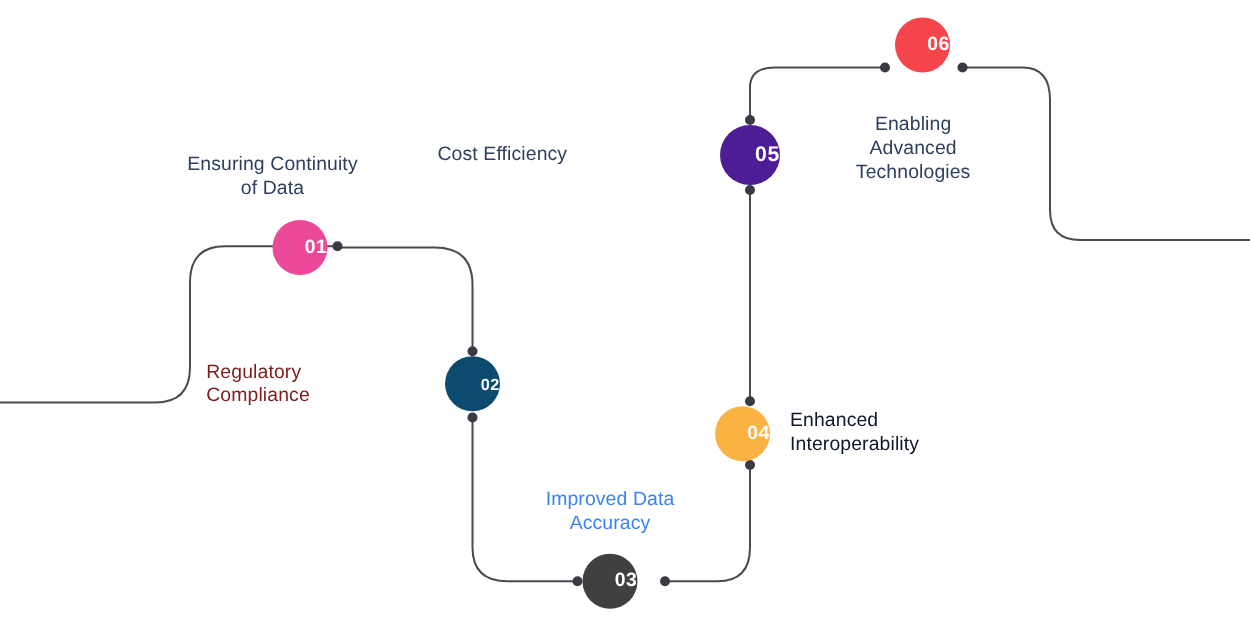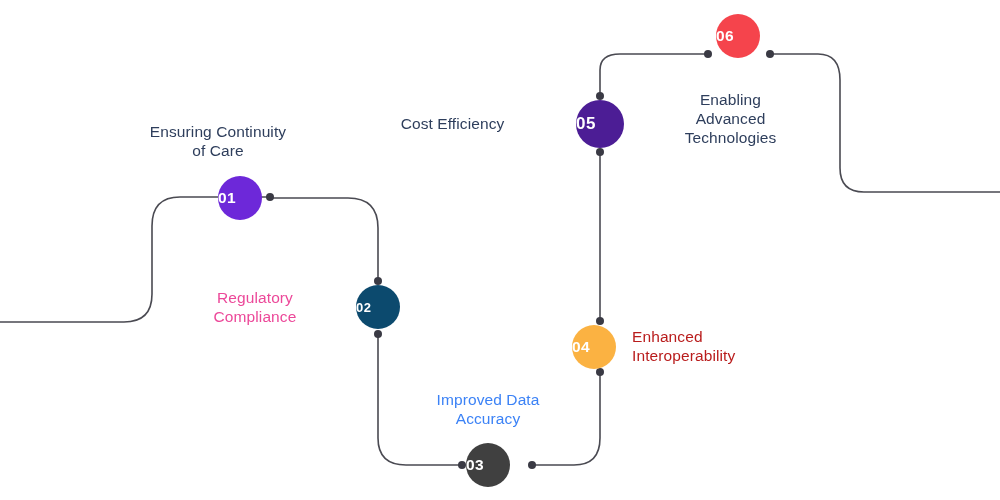--- a/index.html
+++ b/index.html
@@ -20,36 +20,36 @@
     top: 0;
     left: 0;
     width: 1000px;
     height: 500px;
   }
   .node {
     position: absolute;
     border-radius: 50%;
     display: flex;
     align-items: center;
-    justify-content: flex-start;
+    justify-content: flex-end;
     color: #ffffff;
     font-weight: bold;
     letter-spacing: 0.5px;
     box-sizing: border-box;
   }
   .node-label {
     position: absolute;
     color: #2e3e5c;
     font-size: 15.5px;
     line-height: 19px;
     font-weight: 400;
     white-space: pre-line;
     letter-spacing: 0.1px;
   }
-  .lbl-right { text-align: center; }
+  .lbl-right { text-align: left; }
   .lbl-left  { text-align: left; }
   .lbl-center{ text-align: center; }
 </style>
 </head>
 <body>
 
 <div id="canvas">
 
   <svg id="flow-svg" viewBox="0 0 1000 500" xmlns="http://www.w3.org/2000/svg">
     <g id="paths-group" fill="none" stroke-linecap="round" stroke-linejoin="round">
@@ -70,47 +70,47 @@
         <circle cx="600" cy="372" r="4" fill="#3a3a44"></circle>
         <circle cx="600" cy="321" r="4" fill="#3a3a44"></circle>
         <circle cx="600" cy="152" r="4" fill="#3a3a44"></circle>
         <circle cx="600" cy="96" r="4" fill="#3a3a44"></circle>
         <circle cx="708" cy="54" r="4" fill="#3a3a44"></circle>
         <circle cx="770" cy="54" r="4" fill="#3a3a44"></circle>
       </g>
   </svg>
 
   <div id="nodes-layer">
-      <div class="node" style="left: 218px; top: 176px; width: 44px; height: 44px; background: #6d28d9; font-size: 15.5px;">
+      <div class="node" style="left: 218px; top: 176px; width: 44px; height: 44px; background: #ec4899; font-size: 15.5px;">
         <span>01</span>
       </div>
       <div class="node" style="left: 356px; top: 285px; width: 44px; height: 44px; background: #0c4a6e; font-size: 13px;">
         <span>02</span>
       </div>
       <div class="node" style="left: 466px; top: 443px; width: 44px; height: 44px; background: #404040; font-size: 15.5px;">
         <span>03</span>
       </div>
       <div class="node" style="left: 572px; top: 325px; width: 44px; height: 44px; background: rgb(251, 178, 66); font-size: 15.5px;">
         <span>04</span>
       </div>
       <div class="node" style="left: 576px; top: 100px; width: 48px; height: 48px; background: #4c1d95; font-size: 17px;">
         <span>05</span>
       </div>
       <div class="node" style="left: 716px; top: 14px; width: 44px; height: 44px; background: rgb(245, 68, 76); font-size: 15.5px;">
         <span>06</span>
       </div>
     </div>
   <div id="labels-layer">
       <div class="node-label lbl-center" style="left: 118px; top: 122px; width: 200px; color: rgb(46, 62, 92);">Ensuring Continuity
-of Care</div>
-      <div class="node-label lbl-right" style="left: 165px; top: 288px; width: 180px; color: #ec4899;">Regulatory
+of Data</div>
+      <div class="node-label lbl-right" style="left: 165px; top: 288px; width: 180px; color: #7f1d1d;">Regulatory
 Compliance</div>
       <div class="node-label lbl-center" style="left: 388px; top: 390px; width: 200px; color: #3b82f6;">Improved Data
 Accuracy</div>
-      <div class="node-label lbl-left" style="left: 632px; top: 327px; width: 200px; color: #b91c1c;">Enhanced
+      <div class="node-label lbl-left" style="left: 632px; top: 327px; width: 200px; color: #0f172a;">Enhanced
 Interoperability</div>
       <div class="node-label lbl-right" style="left: 350px; top: 114px; width: 205px; color: rgb(46, 62, 92);">Cost Efficiency</div>
       <div class="node-label lbl-center" style="left: 638px; top: 66px; width: 185px; color: rgb(46, 62, 92); margin-top: 24px;">Enabling
 Advanced
 Technologies</div>
     </div>
 
 </div>
 
 </body></html>

